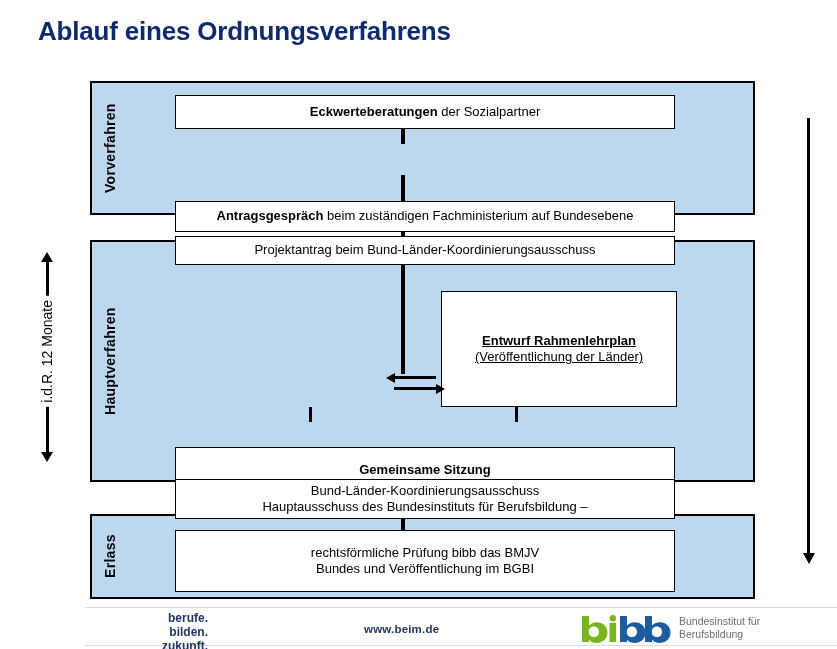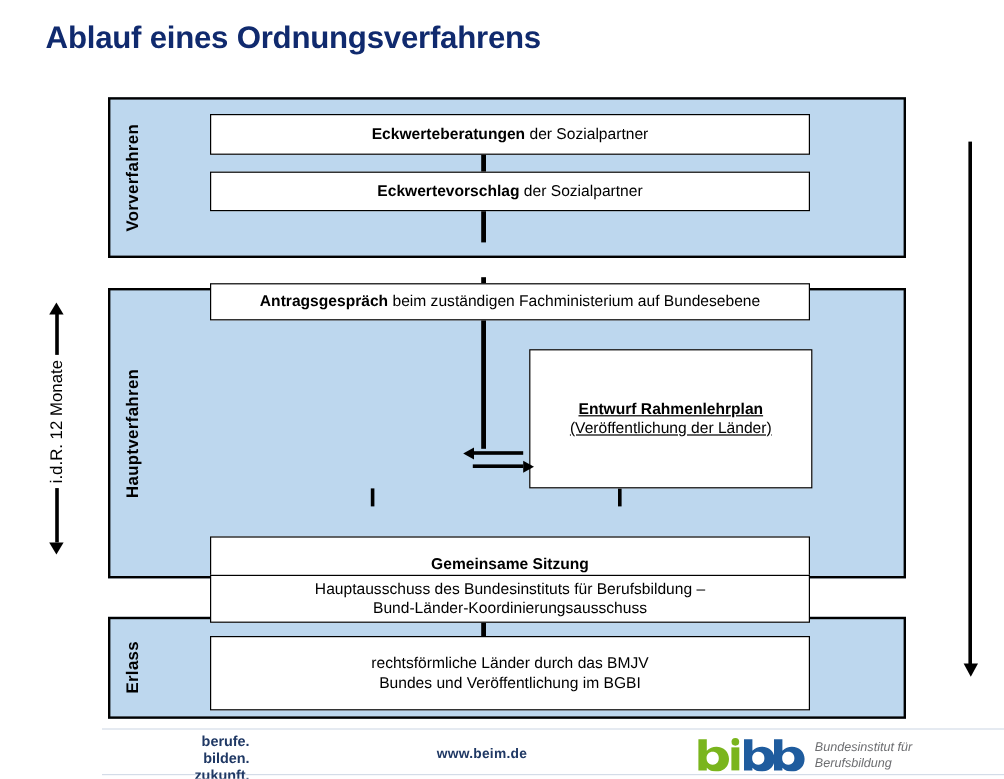--- a/index.html
+++ b/index.html
@@ -199,23 +199,22 @@
     font-size: 11.5px;
     font-weight: bold;
     color: #1f3864;
     letter-spacing: 0.2px;
   }
   .logo-wrap {
     position: absolute;
     left: 580px;
     top: 615px;
     display: flex;
-    align-items: flex-end;
+    align-items: flex-start;
     gap: 7px;
-    font-style: italic;
   }
   .logo-mark {
     display: block;
   }
   .logo-text {
     font-size: 10.5px;
     color: #6d6e71;
     line-height: 1.25;
   }
 </style>
@@ -264,50 +263,50 @@
 
   <div class="harrow" style="left:394px; top:387px; width:42px;"></div>
   <div class="arrowhead-right" style="left:436px; top:383.5px;"></div>
 
   <div class="box" style="left:175px; top:95px; width:500px; height:34px;">
     <span class="ln">
       <b>Eckwerteberatungen</b><span> der Sozialpartner</span>
     </span>
   </div>
 
-  <div class="box" style="left:175px; top:143px; width:500px; height:33px;">
-    <span class="ln">
-      <b>Eckwertevorschlag</b><span> der Sozialpartner</span>
-    </span>
-  </div>
-
-  <div class="box" style="left:175px; top:201px; width:500px; height:31px;margin-top:35px;">
+
+  <div class="box" style="left:175px; top:201px; width:500px; height:31px;">
     <span class="ln">
       <b>Antragsgespräch</b><span> beim zuständigen Fachministerium auf Bundesebene</span>
     </span>
   </div>
 
+  <div class="box" style="left:175px; top:236px; width:500px; height:29px;">
+    <span class="ln">
+      <b></b><span>Projektantrag beim Bund-Länder-Koordinierungsausschuss</span>
+    </span>
+  </div>
 
 
   <div class="box" style="left:441px; top:291px; width:236px; height:116px;text-decoration:underline;">
     <span class="ln"><b>Entwurf Rahmenlehrplan</b></span>
     <span class="ln">(Veröffentlichung der Länder)</span>
   </div>
 
   <div class="box" style="left:175px; top:421px; width:500px; height:46px;margin-top:26px;">
     <span class="ln"><b>Gemeinsame Sitzung</b></span>
   </div>
 
   <div class="box" style="left:175px; top:479px; width:500px; height:40px;">
+    <span class="ln">Bund-Länder-Koordinierungsausschuss</span>
     <span class="ln">Hauptausschuss des Bundesinstituts für Berufsbildung –</span>
-    <span class="ln">Bund-Länder-Koordinierungsausschuss</span>
   </div>
 
   <div class="box" style="left:175px; top:530px; width:500px; height:62px;">
-    <span class="ln">rechtsförmliche Länder durch das BMJV</span>
+    <span class="ln">rechtsförmliche Prüfung bibb das BMJV</span>
     <span class="ln">Bundes und Veröffentlichung im BGBI</span>
   </div>
 
   <div class="dur-head-up" style="left:41px; top:252px;"></div>
   <div class="dur-shaft" style="left:45.5px; top:261px; height:191px;"></div>
   <div class="dur-head-down" style="left:41px; top:452px;"></div>
   <div class="dur-label" style="left:39px; top:296px;">i.d.R. 12 Monate</div>
 
   <div class="right-shaft" style="left:807px; top:118px; height:437px;"></div>
   <div class="right-head" style="left:802.5px; top:553px;"></div>

